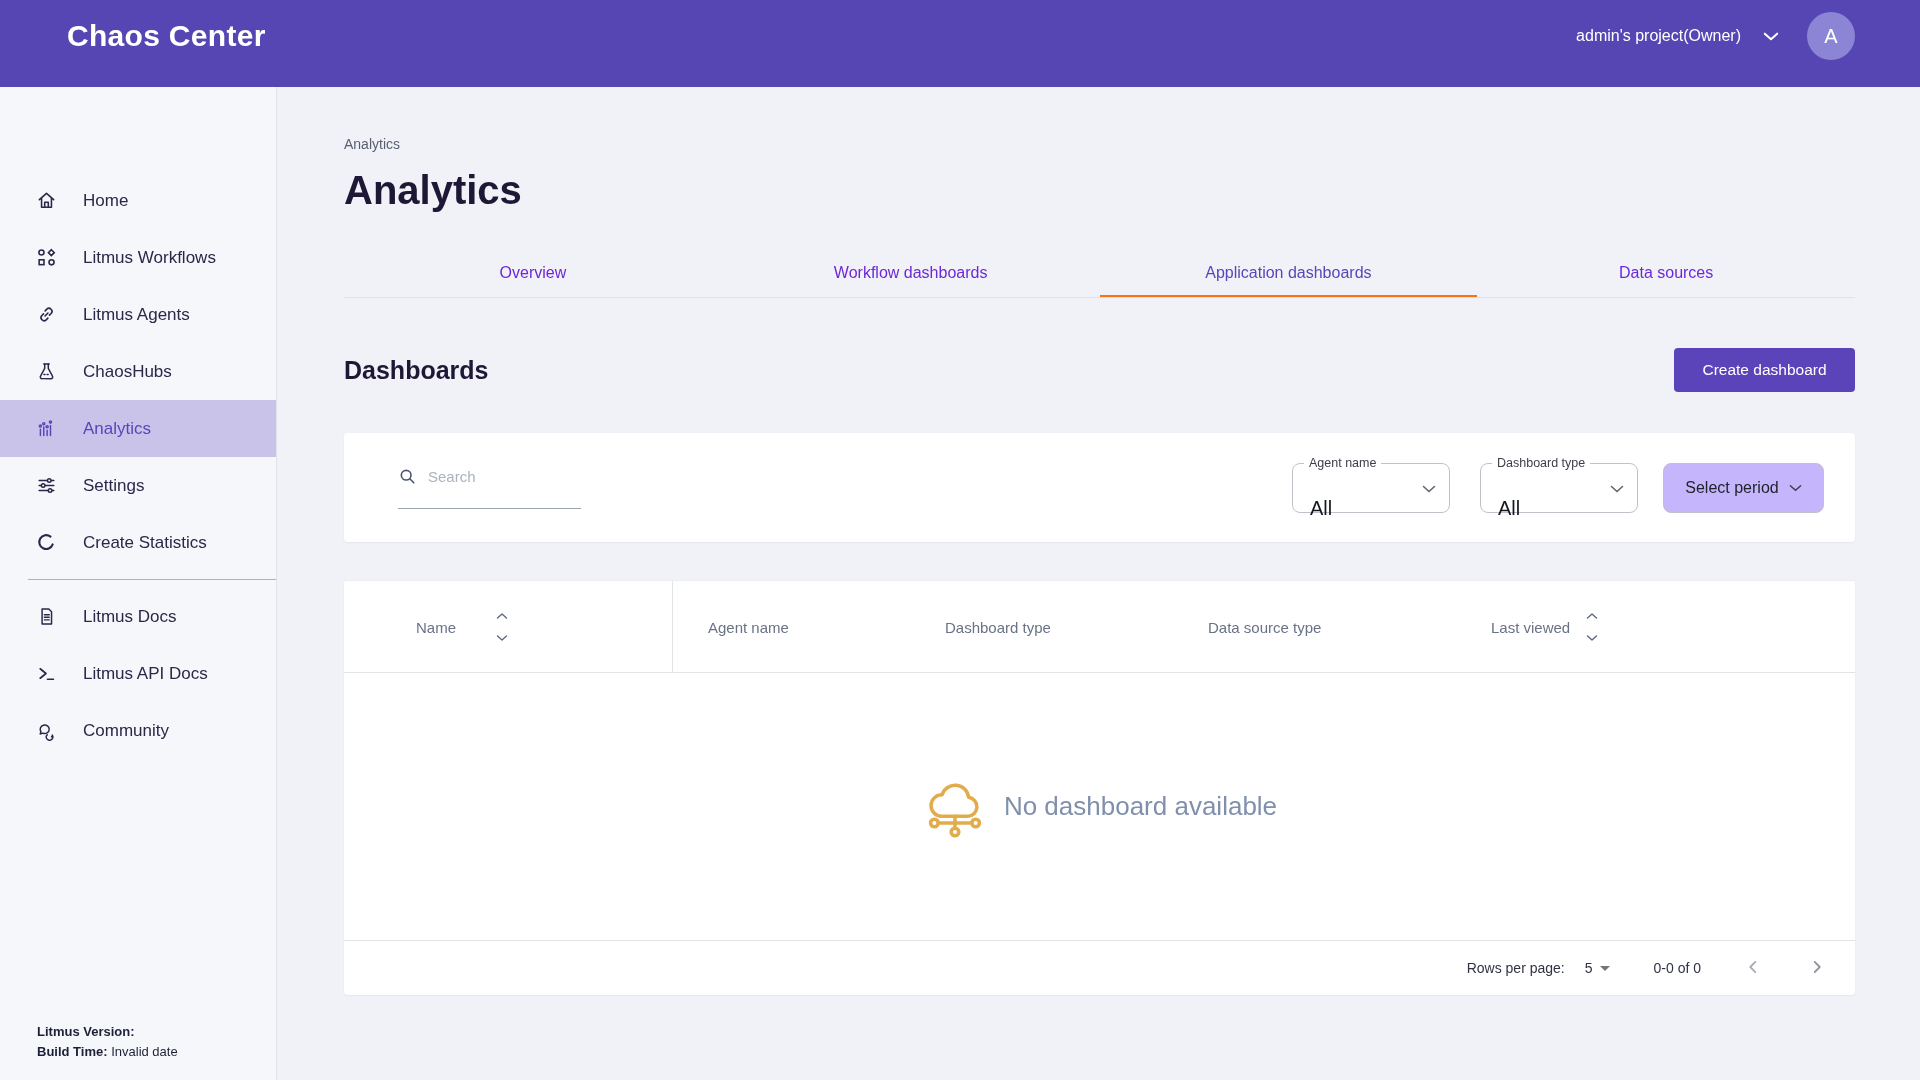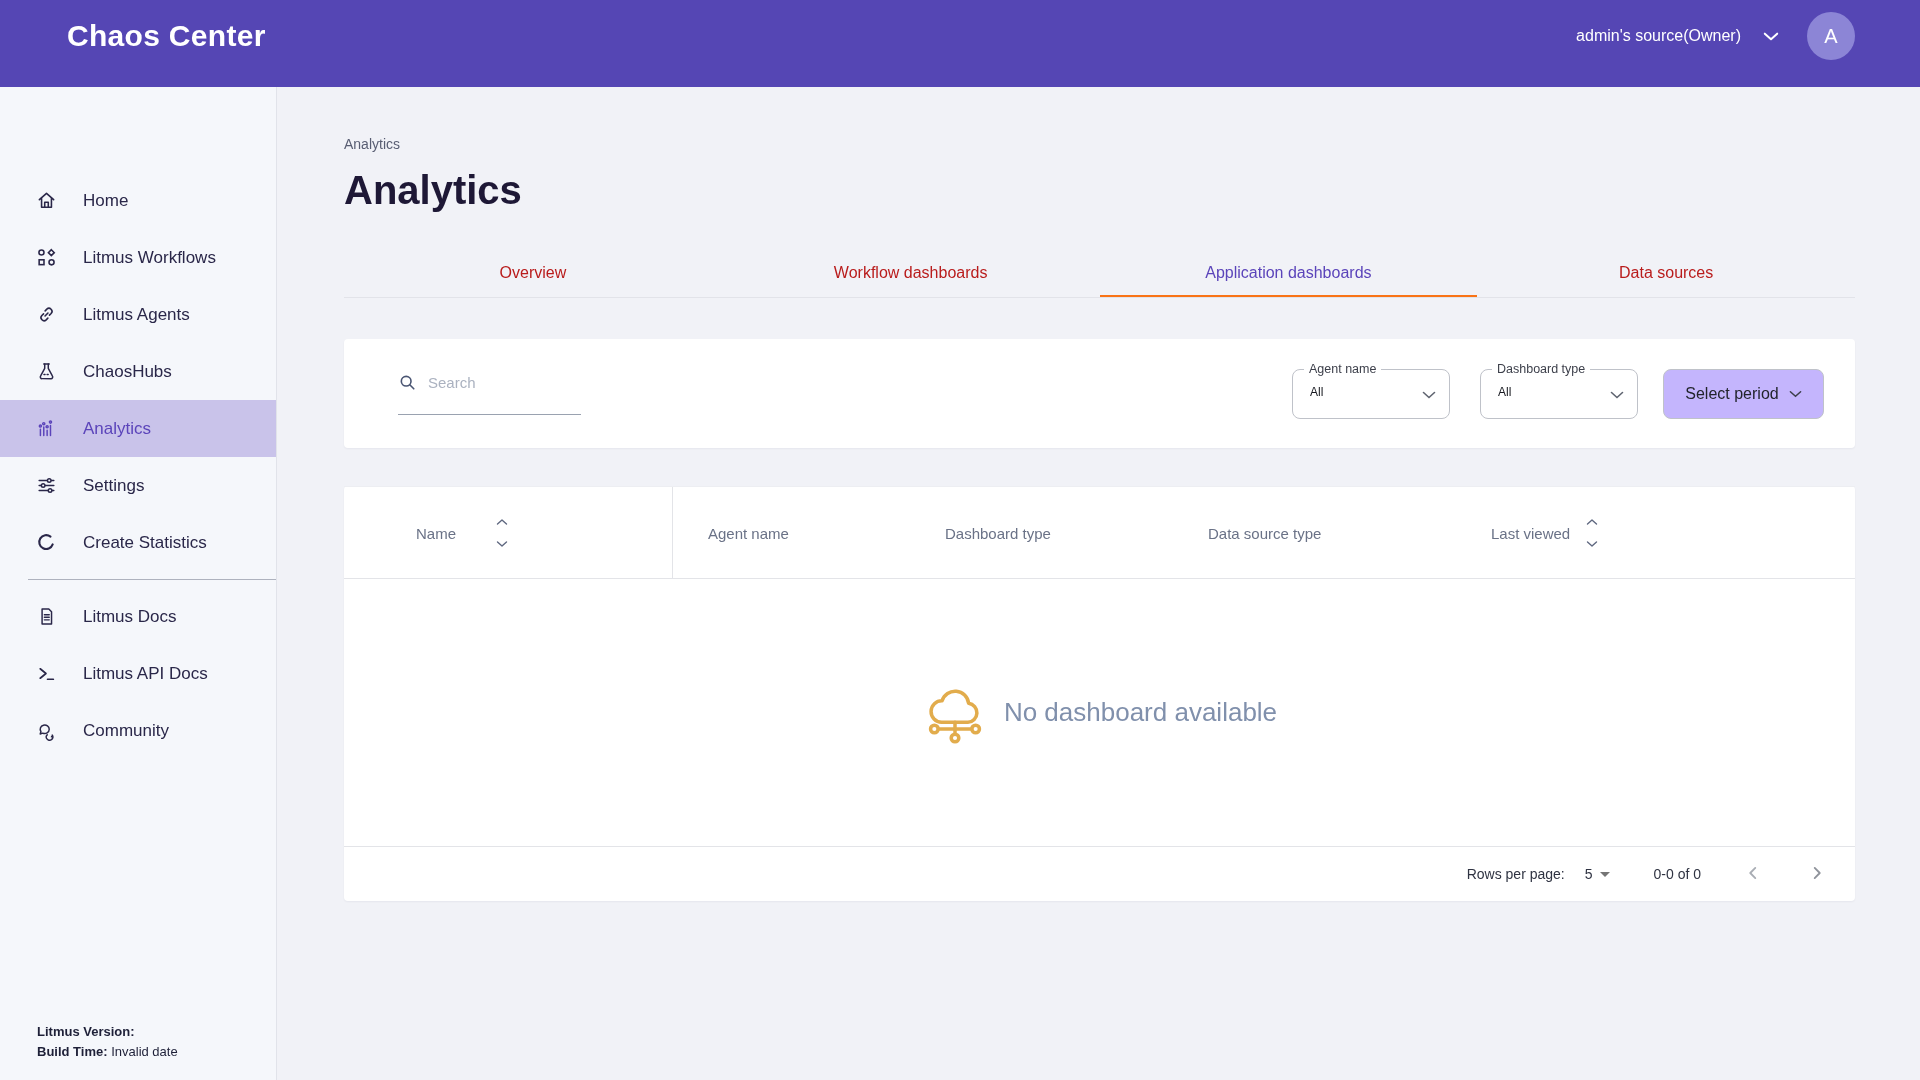--- a/index.html
+++ b/index.html
@@ -28,21 +28,21 @@
   .nav-divider { height:1px; background:#AEB2BE; margin:8px 0 8px 28px; }
   .sidebar-footer { position:absolute; left:37px; bottom:18px; font-size:13px; line-height:20px; color:#1E2038; }
   .sidebar-footer b { font-weight:bold; }
 
   
   .main { flex:1; padding:0 65px 0 67px; }
   .breadcrumb { margin-top:49px; font-size:14px; color:#585D72; }
   .page-title { margin-top:16px; font-size:40px; font-weight:600; color:#1E1836; }
 
   .tabs { margin-top:36px; display:flex; border-bottom:1px solid #E2E3E9; }
-  .tab { flex:1; height:48px; line-height:48px; text-align:center; font-size:16px; color:#b91c1c; cursor:pointer; }
+  .tab { flex:1; height:48px; line-height:48px; text-align:center; font-size:16px; color:#6d28d9; cursor:pointer; }
   .tab.active { color:#5B44BA; font-weight:500; border-bottom:2px solid #f97316; margin-bottom:-1px; }
 
   .section-row { margin-top:50px; display:flex; align-items:center; justify-content:space-between; height:44px; }
   .section-title { font-size:25px; font-weight:600; color:#1E1836; }
   .create-btn { width:181px; height:44px; background:#5B44BA; color:#fff; border:none; border-radius:4px;
                 font-size:15.5px; font-family:inherit; cursor:pointer; }
 
   
   .filter-card { margin-top:41px; height:109px; background:#fff; border-radius:4px;
                  box-shadow:0 1px 2px rgba(20,20,50,.05); display:flex; align-items:center;
@@ -52,21 +52,21 @@
   .search input { border:none; outline:none; background:transparent; font-size:15px; width:100%;
                   font-family:inherit; color:#333; }
   .search input::placeholder { color:#ABB2C0; }
   .spacer { flex:1; }
 
   .mselect { width:158px; height:50px; border:1px solid #BFC2C9; border-radius:8px; position:relative;
              background:#fff; cursor:pointer; }
   .mselect + .mselect { margin-left:30px; }
   .mselect .flabel { position:absolute; top:-8px; left:11px; background:#fff; padding:0 5px;
                      font-size:12.5px; color:#3C3F4A; }
-  .mselect .mvalue { position:absolute; left:17px; top:15px; font-size:12px; color:#16181F; }
+  .mselect .mvalue { position:absolute; left:17px; top:33px; font-size:20px; color:#16181F; }
   .mselect .sel-chev { position:absolute; right:13px; top:21px; width:14px; height:8px; }
 
   .period-btn { width:161px; height:50px; margin-left:25px; border:1px solid #BFC2C9; border-radius:8px;
                 background:#c4b5fd; font-size:16px; color:#22242C; font-family:inherit; cursor:pointer;
                 display:flex; align-items:center; justify-content:center; gap:10px; }
   .period-btn svg { width:13px; height:8px; }
 
   
   .table-card { margin-top:38px; height:415px; background:#fff; border-radius:4px;
                 box-shadow:0 1px 2px rgba(20,20,50,.05); display:flex; flex-direction:column; }
@@ -92,21 +92,21 @@
   .range { margin-left:44px; }
   .pg-btn { margin-left:40px; width:24px; height:24px; background:none; border:none; cursor:pointer; padding:0; }
   .pg-btn svg { width:22px; height:22px; }
 </style>
 </head>
 <body>
 
 <div class="header">
   <div class="brand">Chaos Center</div>
   <div class="header-right">
-    <span class="project">admin's source(Owner)</span>
+    <span class="project">admin's project(Owner)</span>
     <svg class="hdr-chev" viewBox="0 0 14 8">
         <path d="M1.5 1.5 L7 6.5 L12.5 1.5" fill="none" stroke="#fff" stroke-width="1.8" stroke-linecap="round" stroke-linejoin="round"></path>
       </svg>
     <div class="avatar">A</div>
   </div>
 </div>
 
 <div class="shell">
 
   <div class="sidebar">
@@ -200,20 +200,24 @@
     <div class="breadcrumb">Analytics</div>
     <div class="page-title">Analytics</div>
 
     <div class="tabs">
       <div class="tab">Overview</div>
       <div class="tab">Workflow dashboards</div>
       <div class="tab active">Application dashboards</div>
       <div class="tab">Data sources</div>
     </div>
 
+    <div class="section-row">
+      <div class="section-title">Dashboards</div>
+      <button class="create-btn">Create dashboard</button>
+    </div>
 
     <div class="filter-card">
       <div class="search">
         <svg viewBox="0 0 20 20">
             <circle cx="8.6" cy="8.6" r="5.1" fill="none" stroke="#4A5573" stroke-width="1.7"></circle>
             <path d="M12.4 12.4 L16.6 16.6" stroke="#4A5573" stroke-width="1.7" stroke-linecap="round"></path>
           </svg>
         <input type="text" placeholder="Search" style="">
       </div>
       <div class="spacer"></div>

